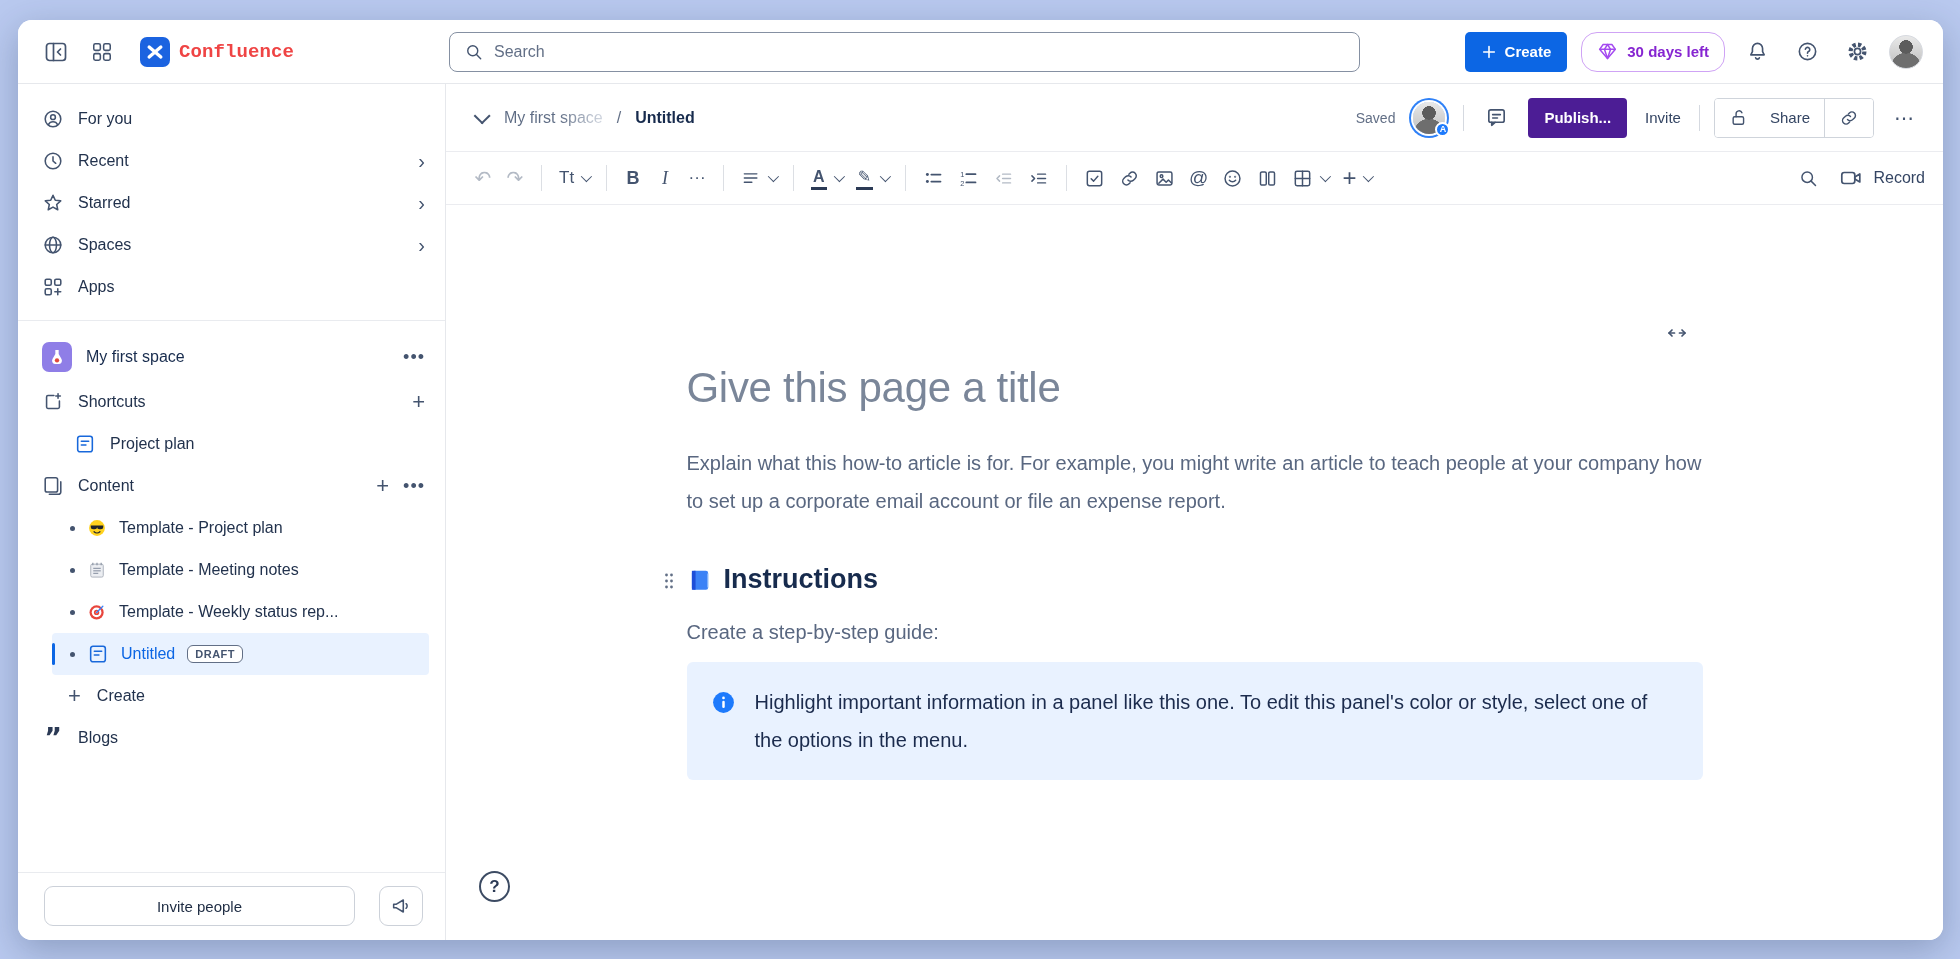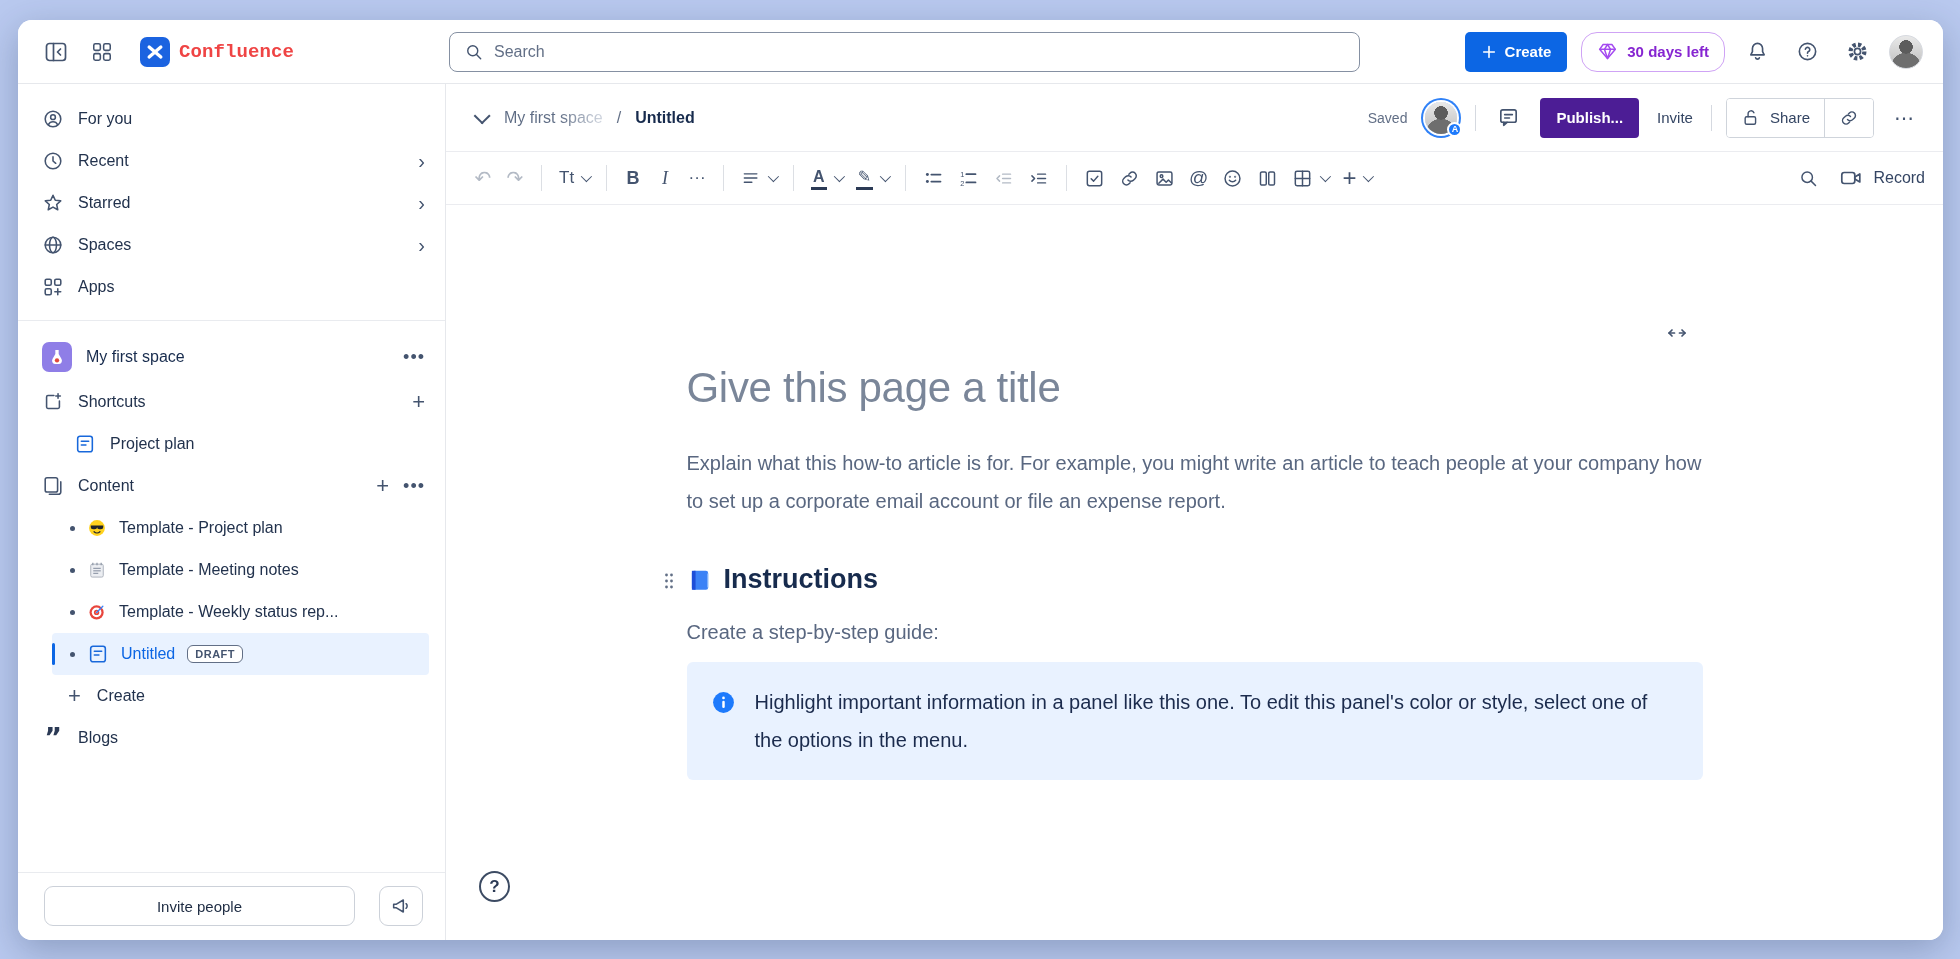--- a/index.html
+++ b/index.html
@@ -108,21 +108,21 @@
     border-radius:50%; background:#1d7afc; border:2px solid #fff; color:#fff;
     font-size:9px; font-weight:700; display:flex; align-items:center; justify-content:center; }
   .vdiv { width:1px; height:26px; background:#d5d9e0; }
   .publish-btn { background:#4c1d95; color:#fff; border:none; border-radius:4px;
     height:40px; padding:0 16px; font-size:15px; font-weight:700; cursor:pointer;
     font-family:"Liberation Sans", sans-serif; }
   .close-btn { background:transparent; border:none; font-size:15px; color:#344563;
     cursor:pointer; padding:0 4px; font-family:"Liberation Sans", sans-serif; }
   .share-group { display:flex; align-items:stretch; border:1px solid #cfd4db;
     border-radius:4px; overflow:hidden; height:40px; }
-  .share-seg { display:flex; align-items:center; gap:9px; padding:0 14px; background:#fff;
+  .share-seg { display:flex; align-items:center; gap:21px; padding:0 14px; background:#fff;
     border:none; cursor:pointer; font-size:15px; color:#344563;
     font-family:"Liberation Sans", sans-serif;justify-content:flex-end; }
   .share-seg + .share-seg { border-left:1px solid #cfd4db; }
   .more-btn { background:transparent; border:none; font-size:20px; color:#44546f;
     cursor:pointer; letter-spacing:1px; padding:4px 6px; }
 
   
   .toolbar { height:53px; flex:0 0 53px; display:flex; align-items:center; gap:2px;
     padding:0 18px 0 22px; border-bottom:1px solid #ebecf0; }
   .t-btn { display:flex; align-items:center; justify-content:center; gap:4px;

